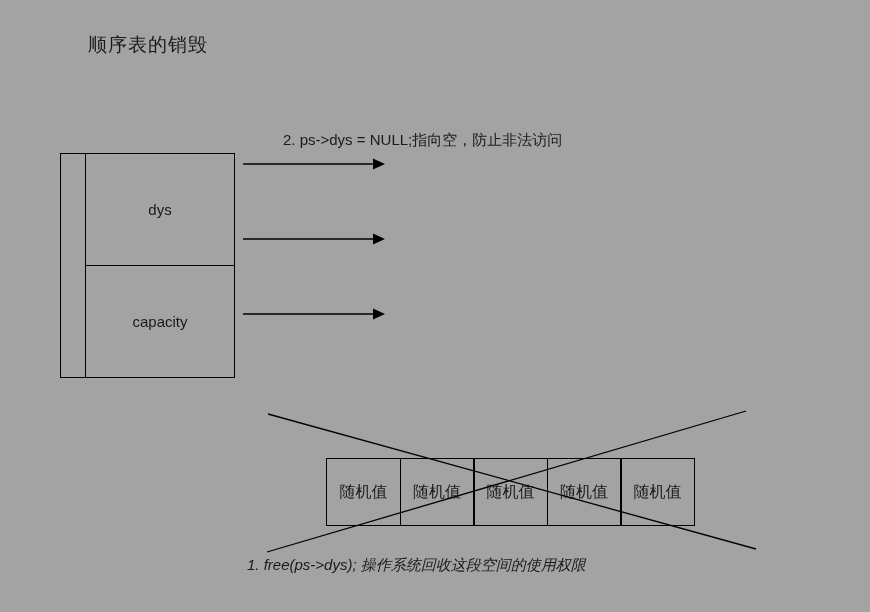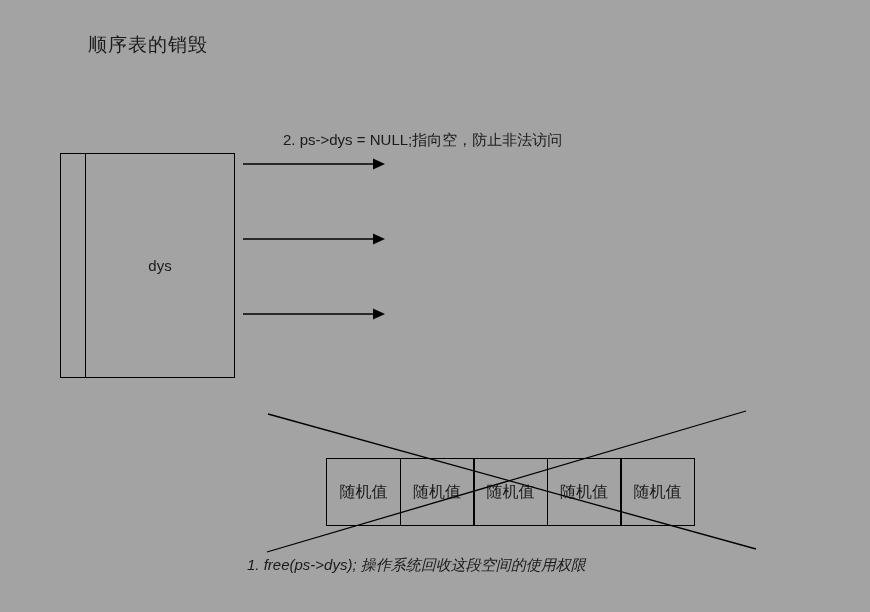--- a/index.html
+++ b/index.html
@@ -132,20 +132,23 @@
 <div class="page">
 
   <h1 class="title">顺序表的销毁</h1>
 
   <div class="struct-box">
     <div class="struct-left-strip"></div>
     <div class="struct-rows">
       <div class="struct-row">
         <span>dys</span>
       </div>
+      <div class="struct-row">
+        <span>capacity</span>
+      </div>
     </div>
   </div>
 
   <svg class="arrow arrow-1" viewBox="0 0 142 12">
     <line x1="0" y1="6" x2="131" y2="6"></line>
     <polygon points="130,0.5 142,6 130,11.5"></polygon>
   </svg>
   <svg class="arrow arrow-2" viewBox="0 0 142 12">
     <line x1="0" y1="6" x2="131" y2="6"></line>
     <polygon points="130,0.5 142,6 130,11.5"></polygon>

